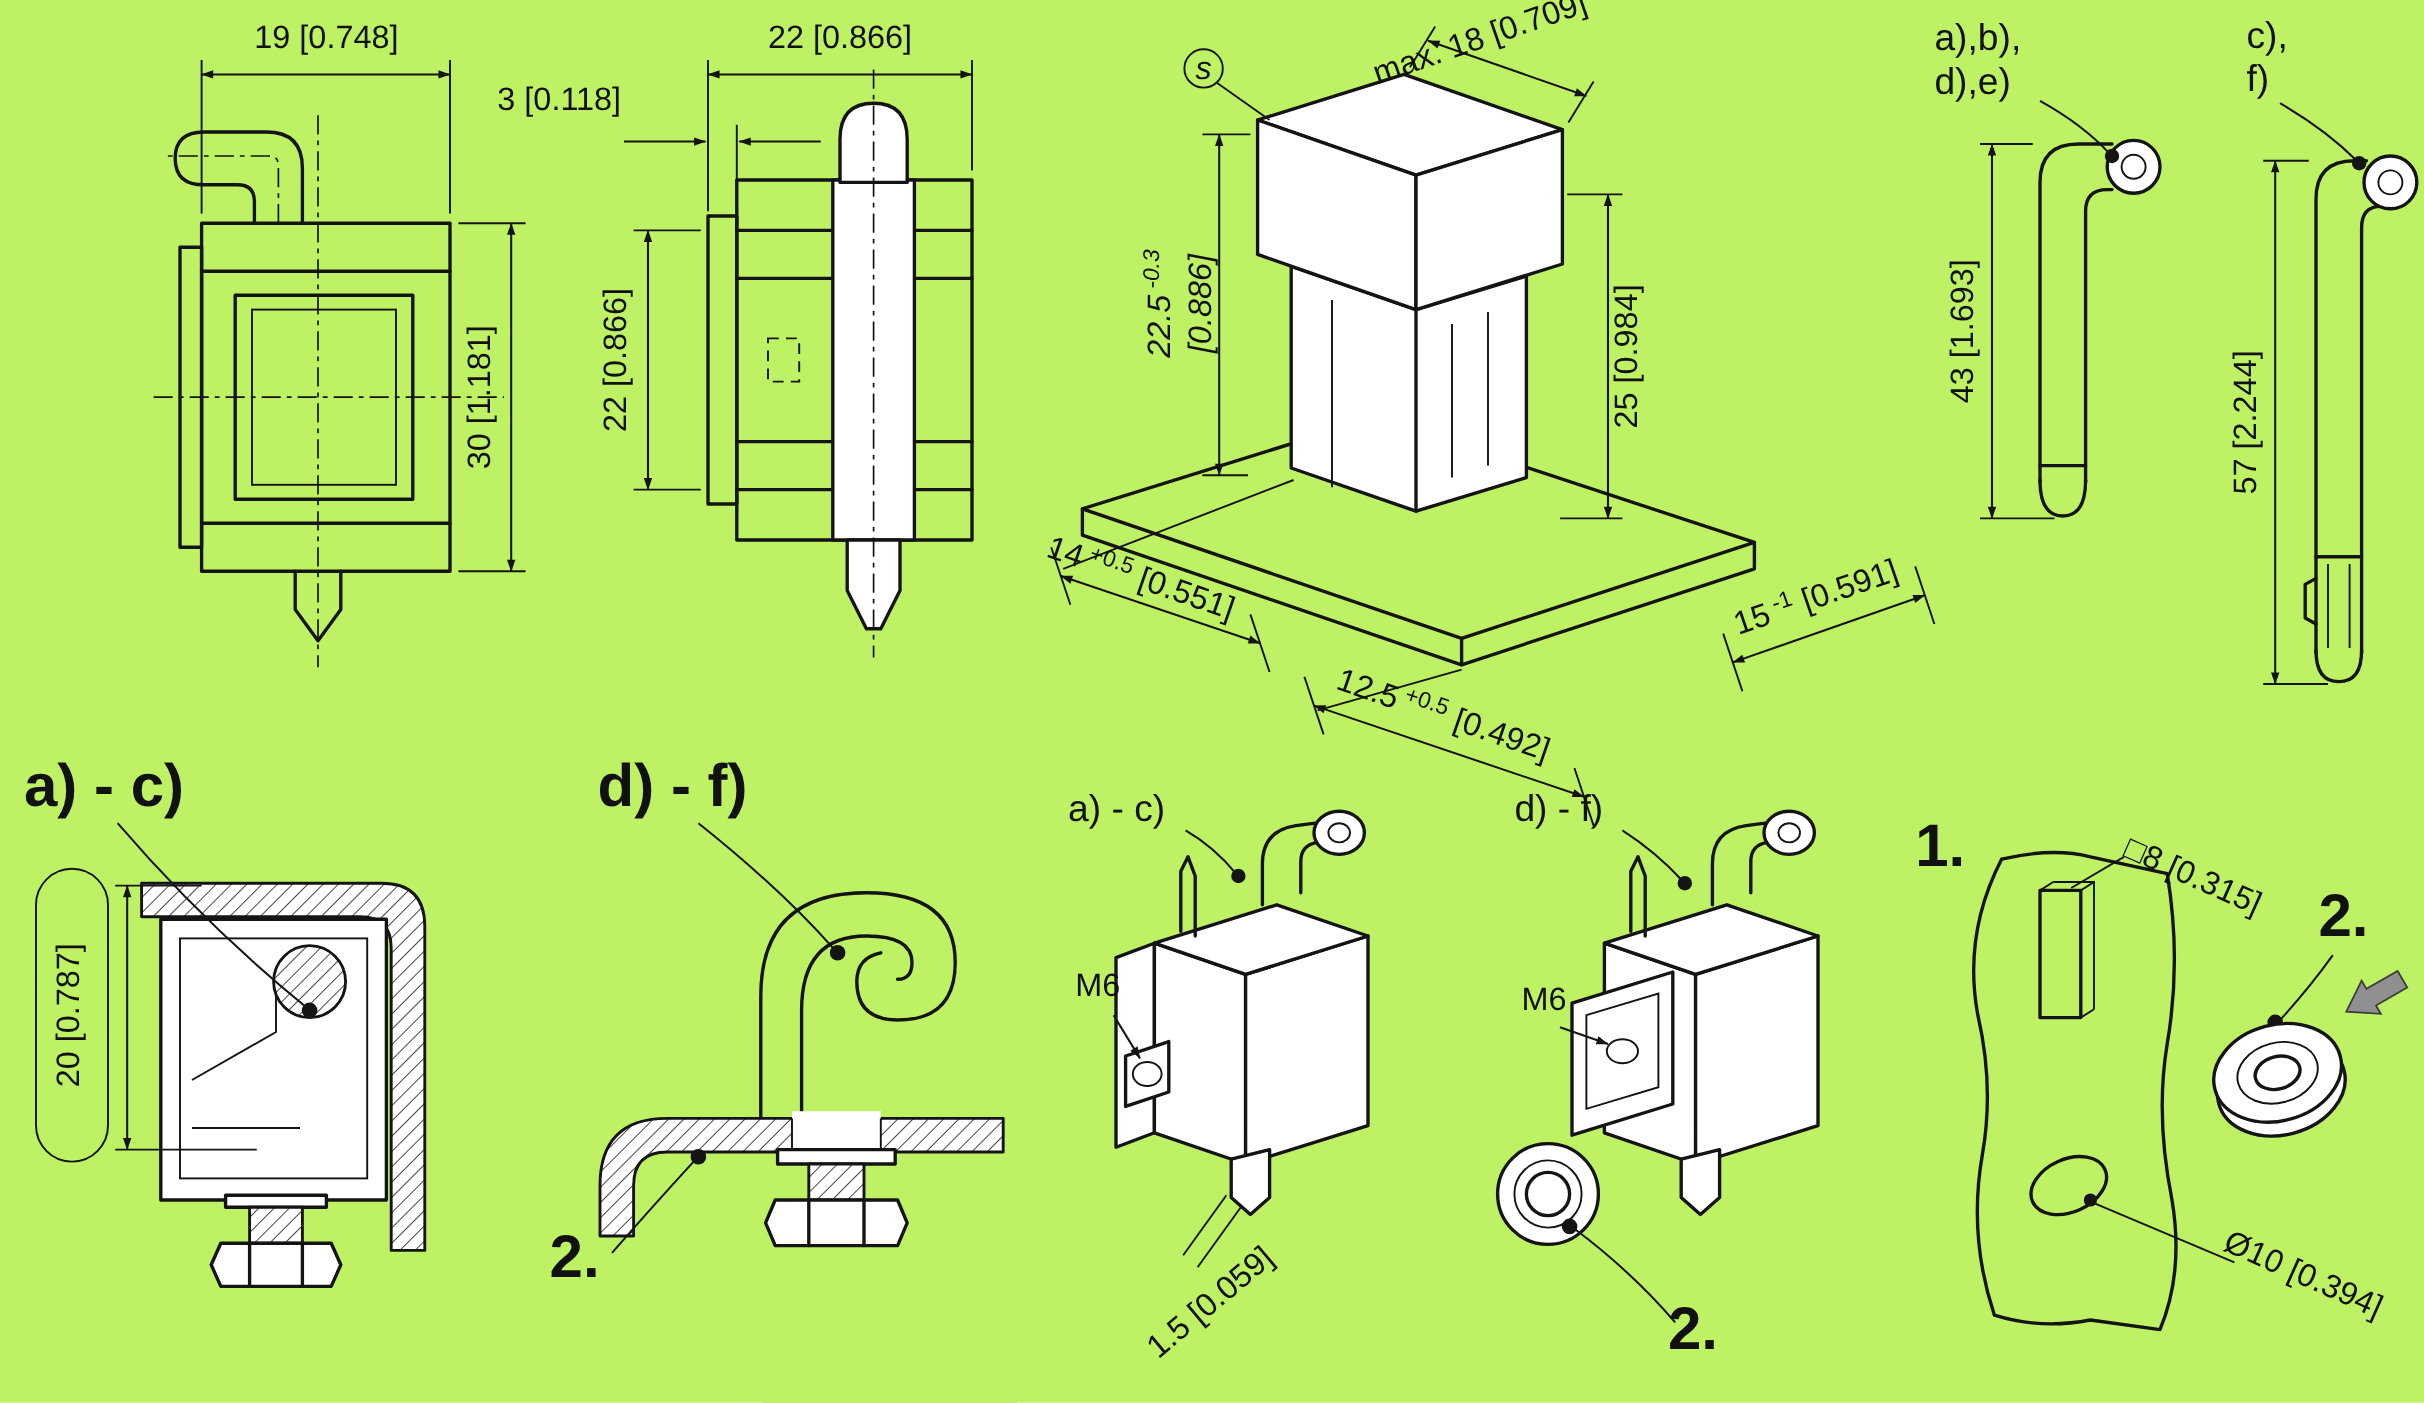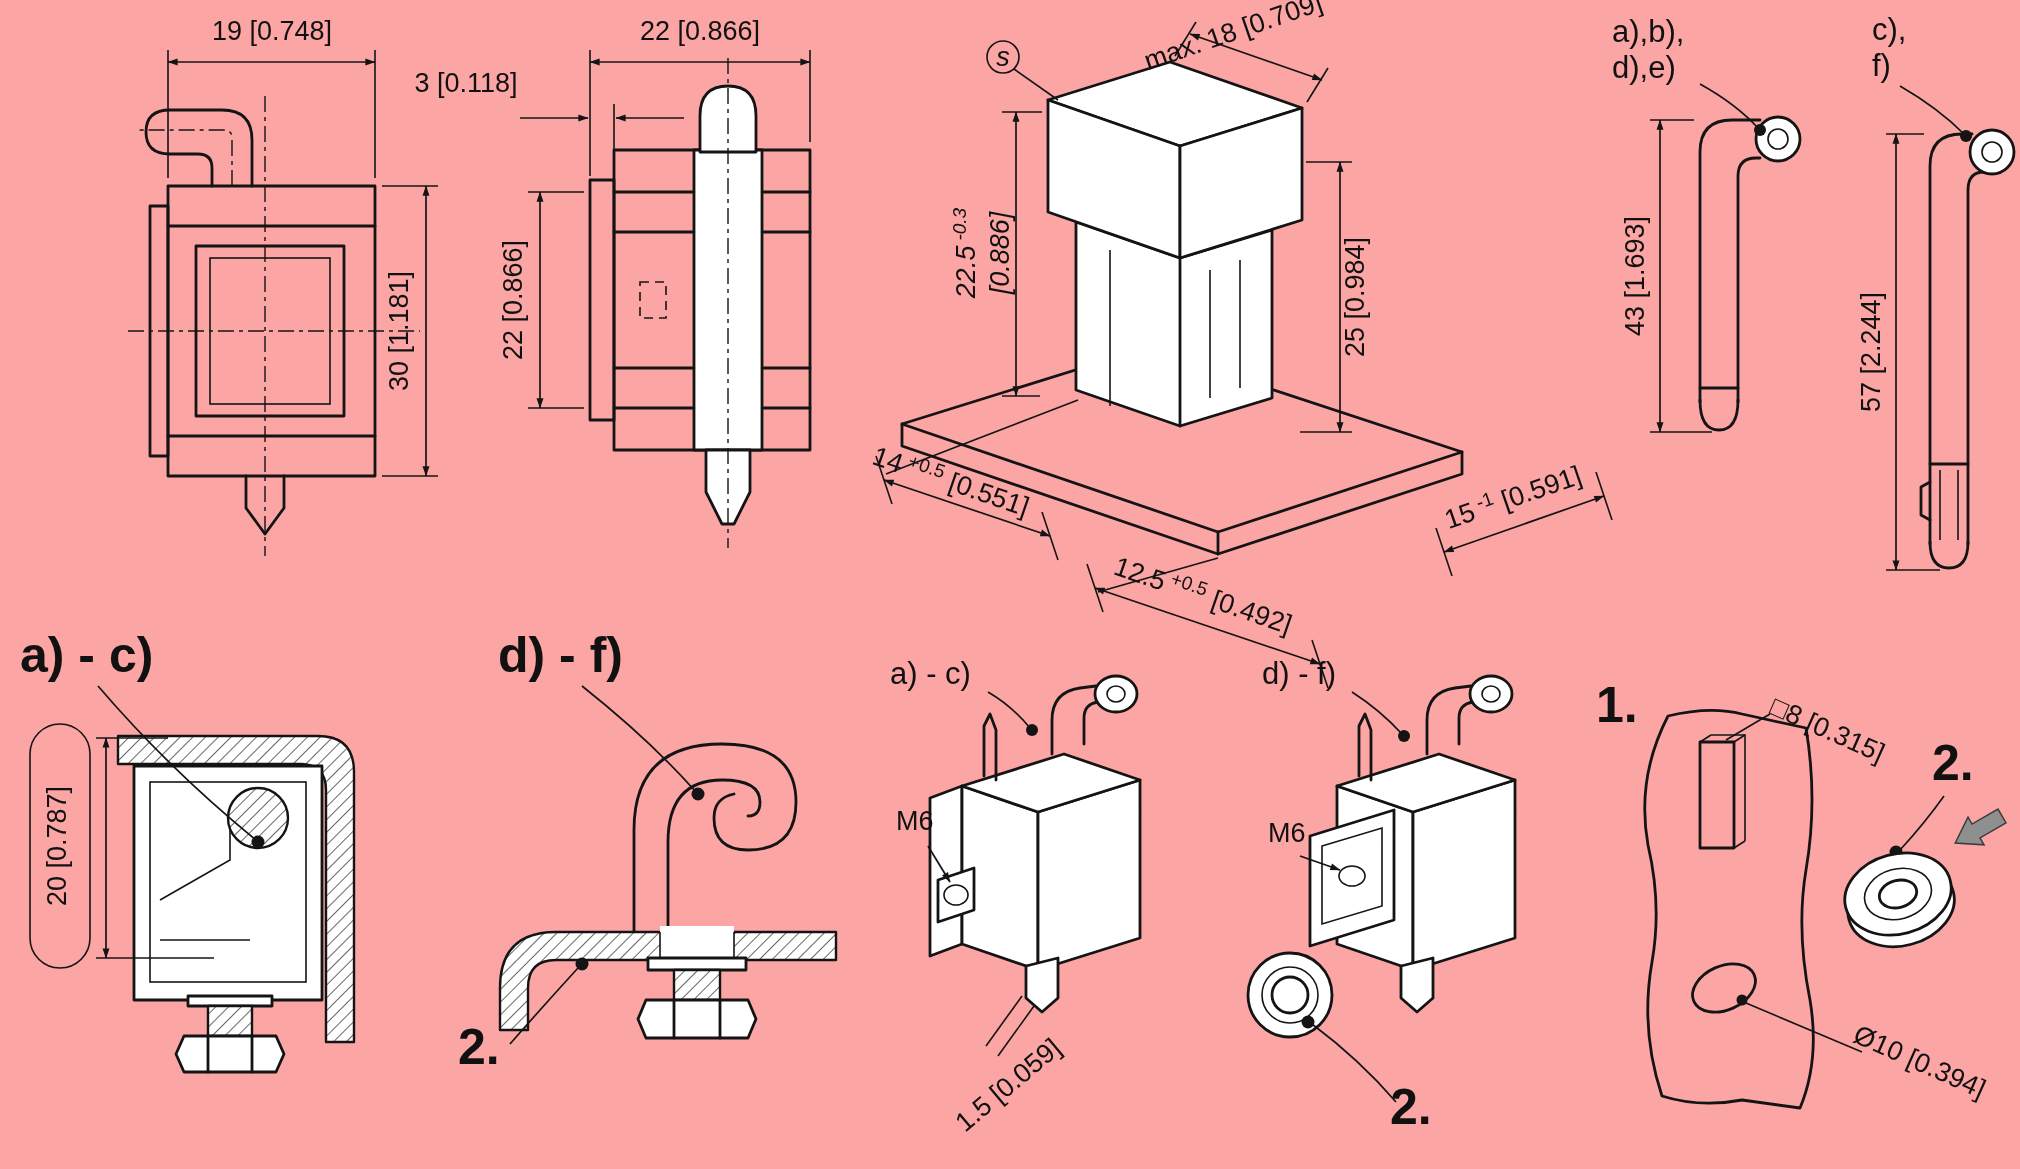--- a/index.html
+++ b/index.html
@@ -1,16 +1,16 @@
 <!DOCTYPE html>
 <html><head>
 <meta charset="utf-8">
 <style>
   html,body{margin:0;padding:0;background:#fff}
-  .stage{position:relative;width:2020px;height:1169px;background:#fca5a5;overflow:hidden}
+  .stage{position:relative;width:2020px;height:1169px;background:#bef264;overflow:hidden}
   svg{display:block}
   .ol{fill:none;stroke:#141414;stroke-width:2.8;stroke-linecap:round;stroke-linejoin:round}
   .olf{fill:#ffffff;stroke:#141414;stroke-width:2.8;stroke-linejoin:round}
   .thin{fill:none;stroke:#141414;stroke-width:1.6}
   .dim{fill:none;stroke:#141414;stroke-width:1.7;marker-start:url(#ar);marker-end:url(#ar)}
   .dimE{fill:none;stroke:#141414;stroke-width:1.7;marker-end:url(#ar)}
   .ldr{fill:none;stroke:#141414;stroke-width:1.7}
   .cl{fill:none;stroke:#141414;stroke-width:1.4;stroke-dasharray:16 5 4 5}
   .hid{fill:none;stroke:#141414;stroke-width:1.6;stroke-dasharray:9 6}
   .ht{fill:url(#hatch);stroke:#141414;stroke-width:2.4;stroke-linejoin:round}

